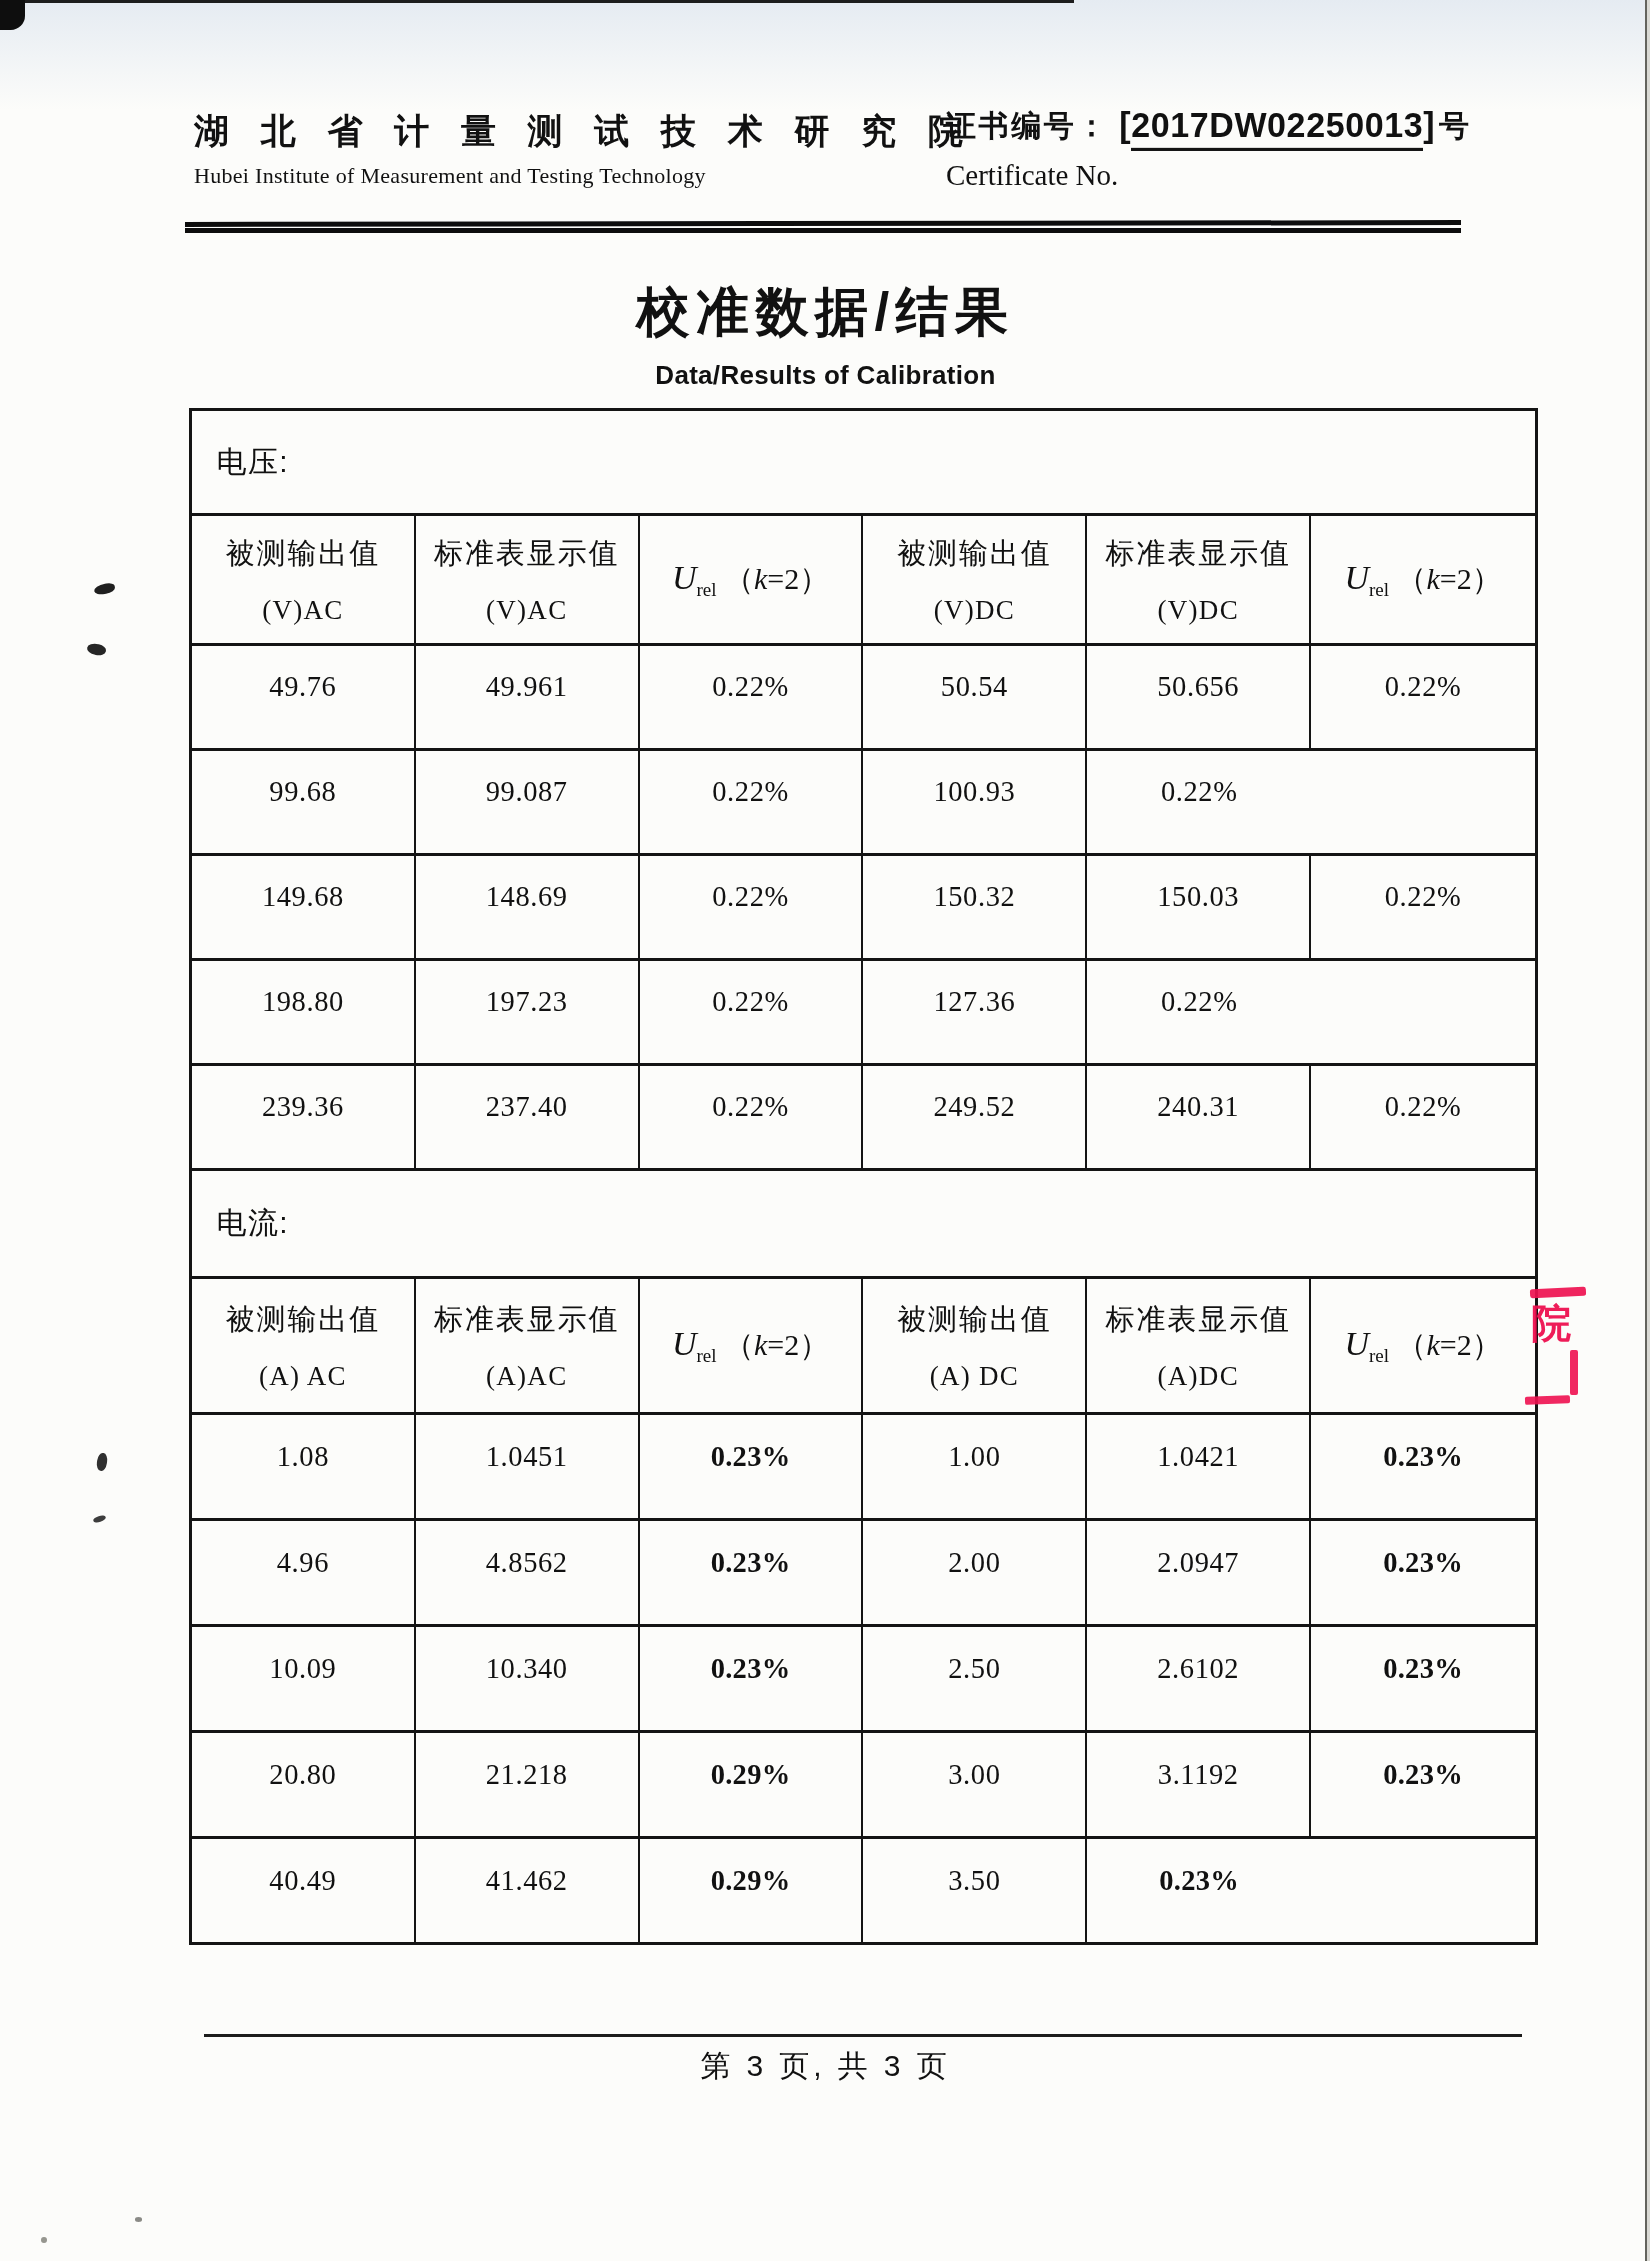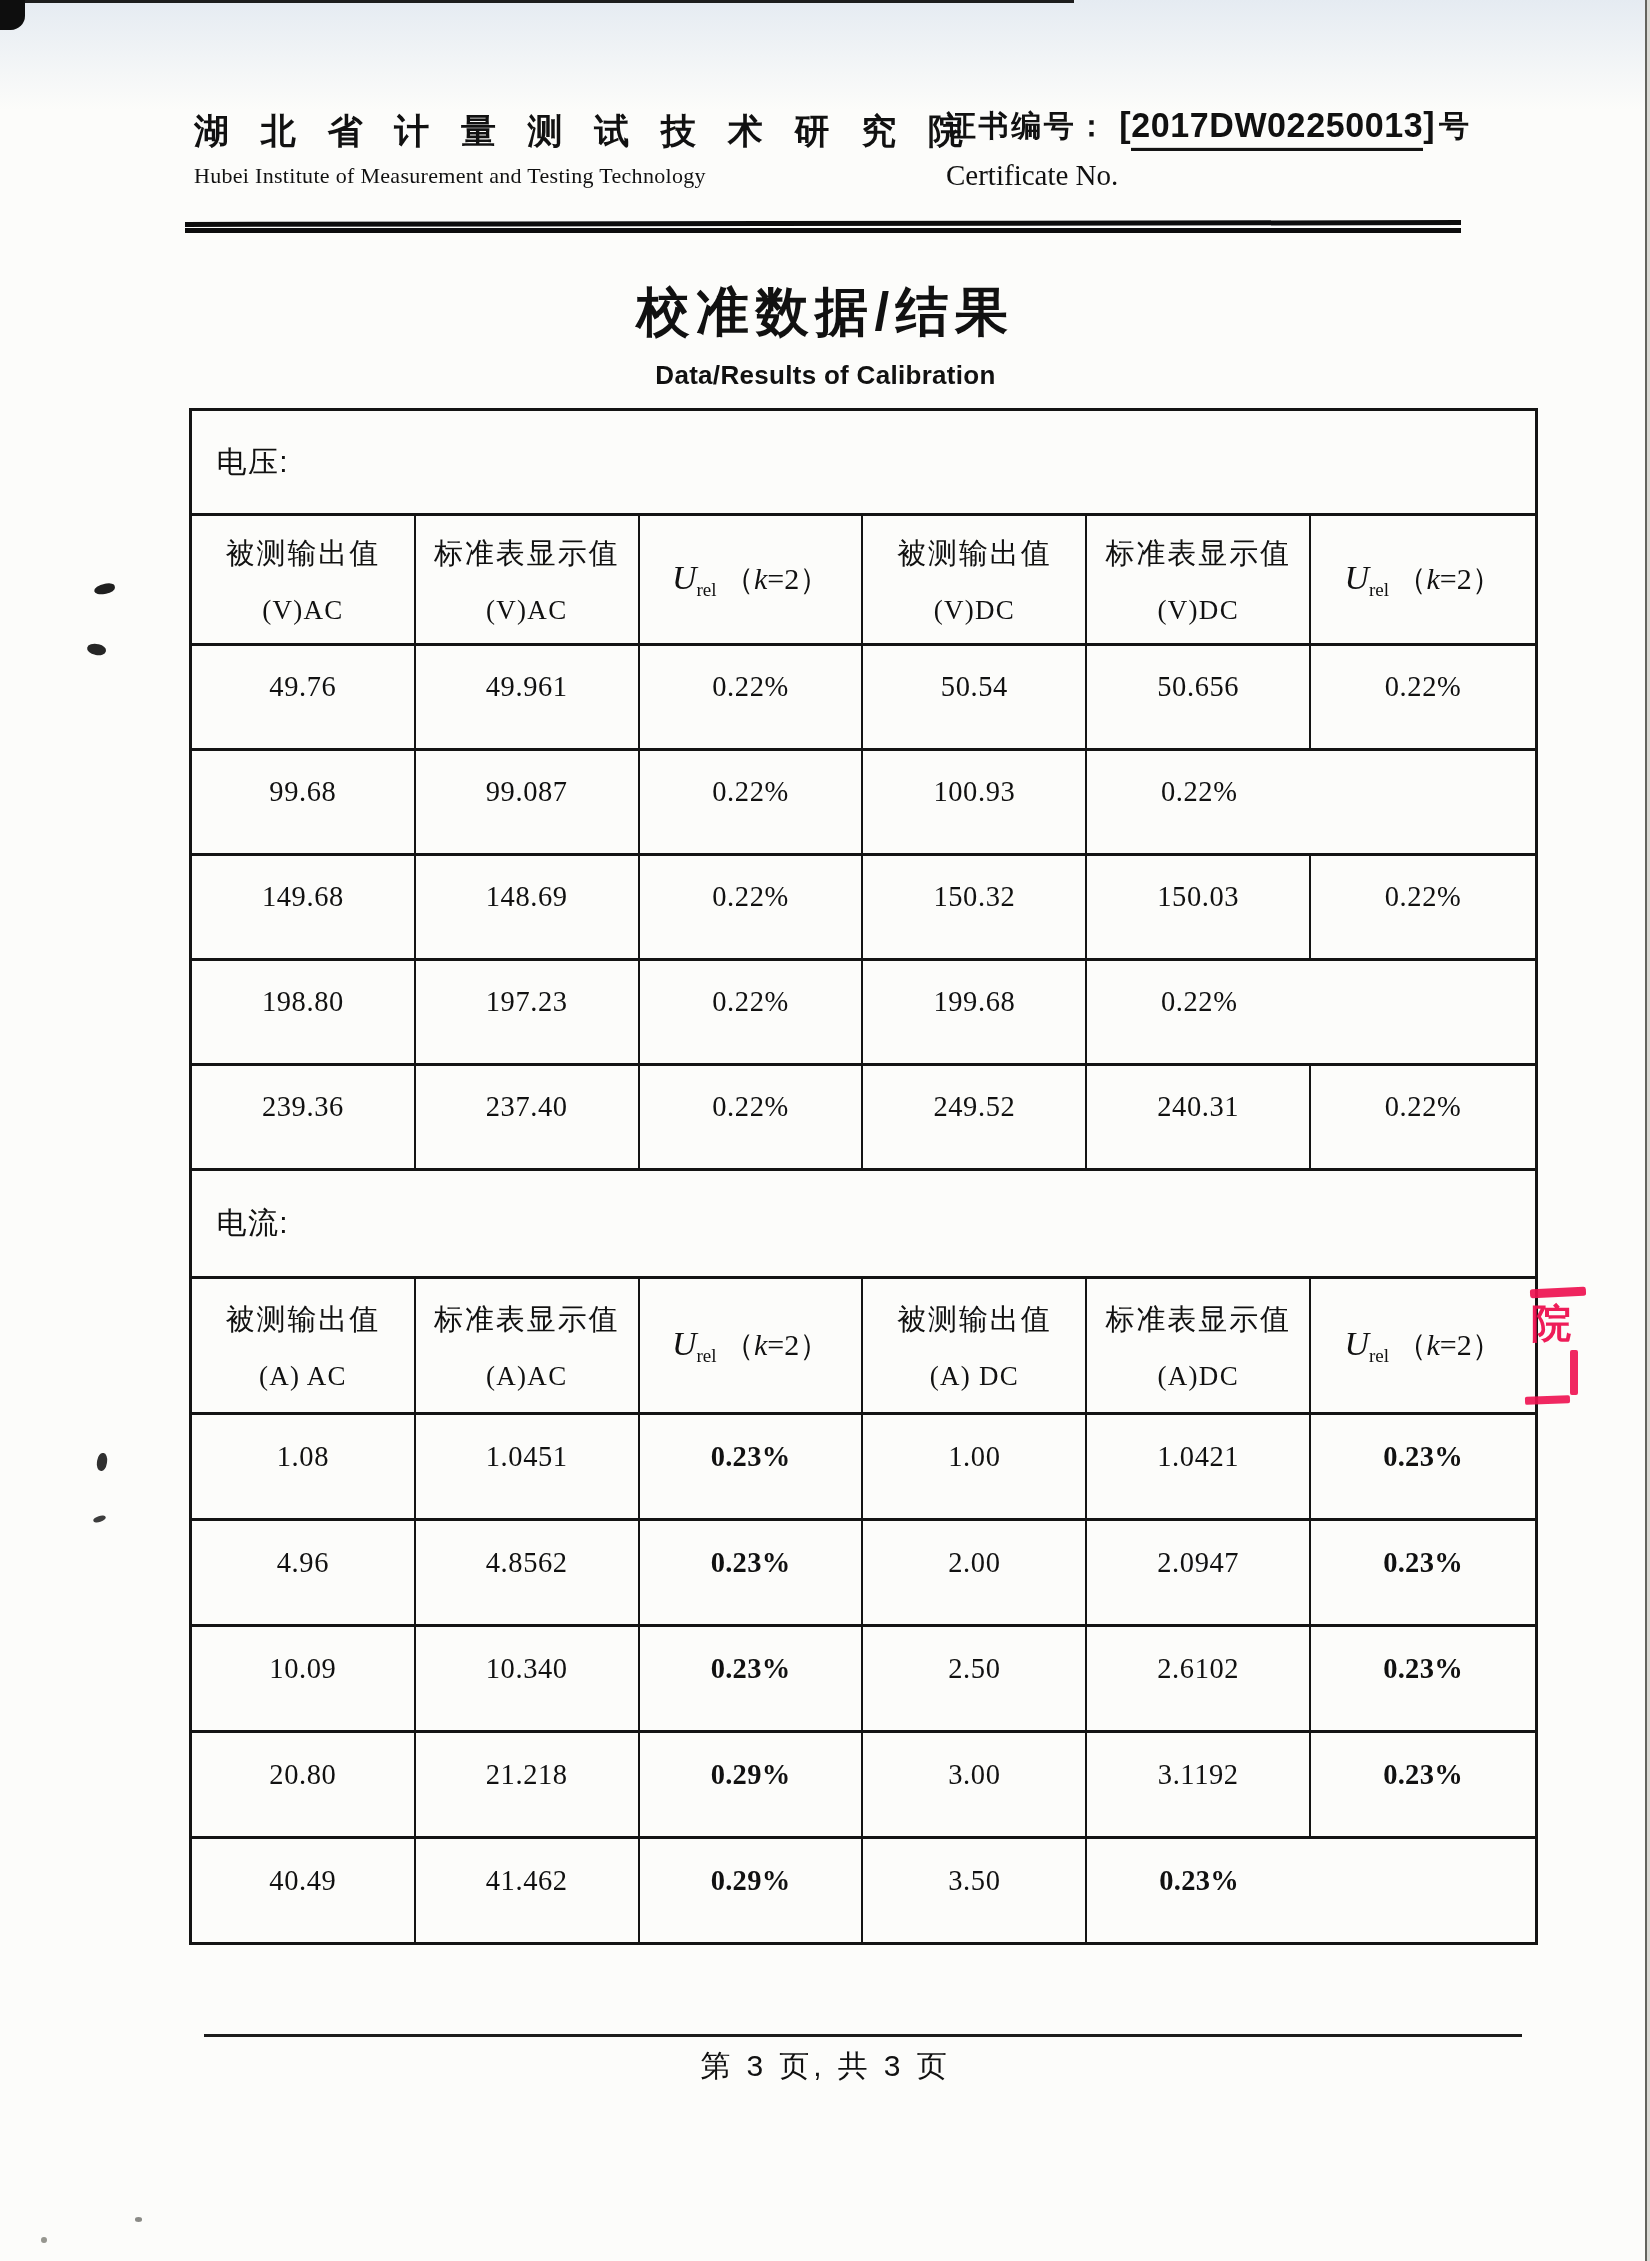--- a/index.html
+++ b/index.html
@@ -170,21 +170,21 @@
       <div class="data-cell">148.69</div>
       <div class="data-cell">0.22%</div>
       <div class="data-cell">150.32</div>
       <div class="data-cell">150.03</div>
       <div class="data-cell">0.22%</div>
     </div>
     <div class="data-row v">
       <div class="data-cell">198.80</div>
       <div class="data-cell">197.23</div>
       <div class="data-cell">0.22%</div>
-      <div class="data-cell">199.68</div>
+      <div class="data-cell">127.36</div>
       <div class="data-cell">0.22%</div>
     </div>
     <div class="data-row v">
       <div class="data-cell">239.36</div>
       <div class="data-cell">237.40</div>
       <div class="data-cell">0.22%</div>
       <div class="data-cell">249.52</div>
       <div class="data-cell">240.31</div>
       <div class="data-cell">0.22%</div>
     </div>

